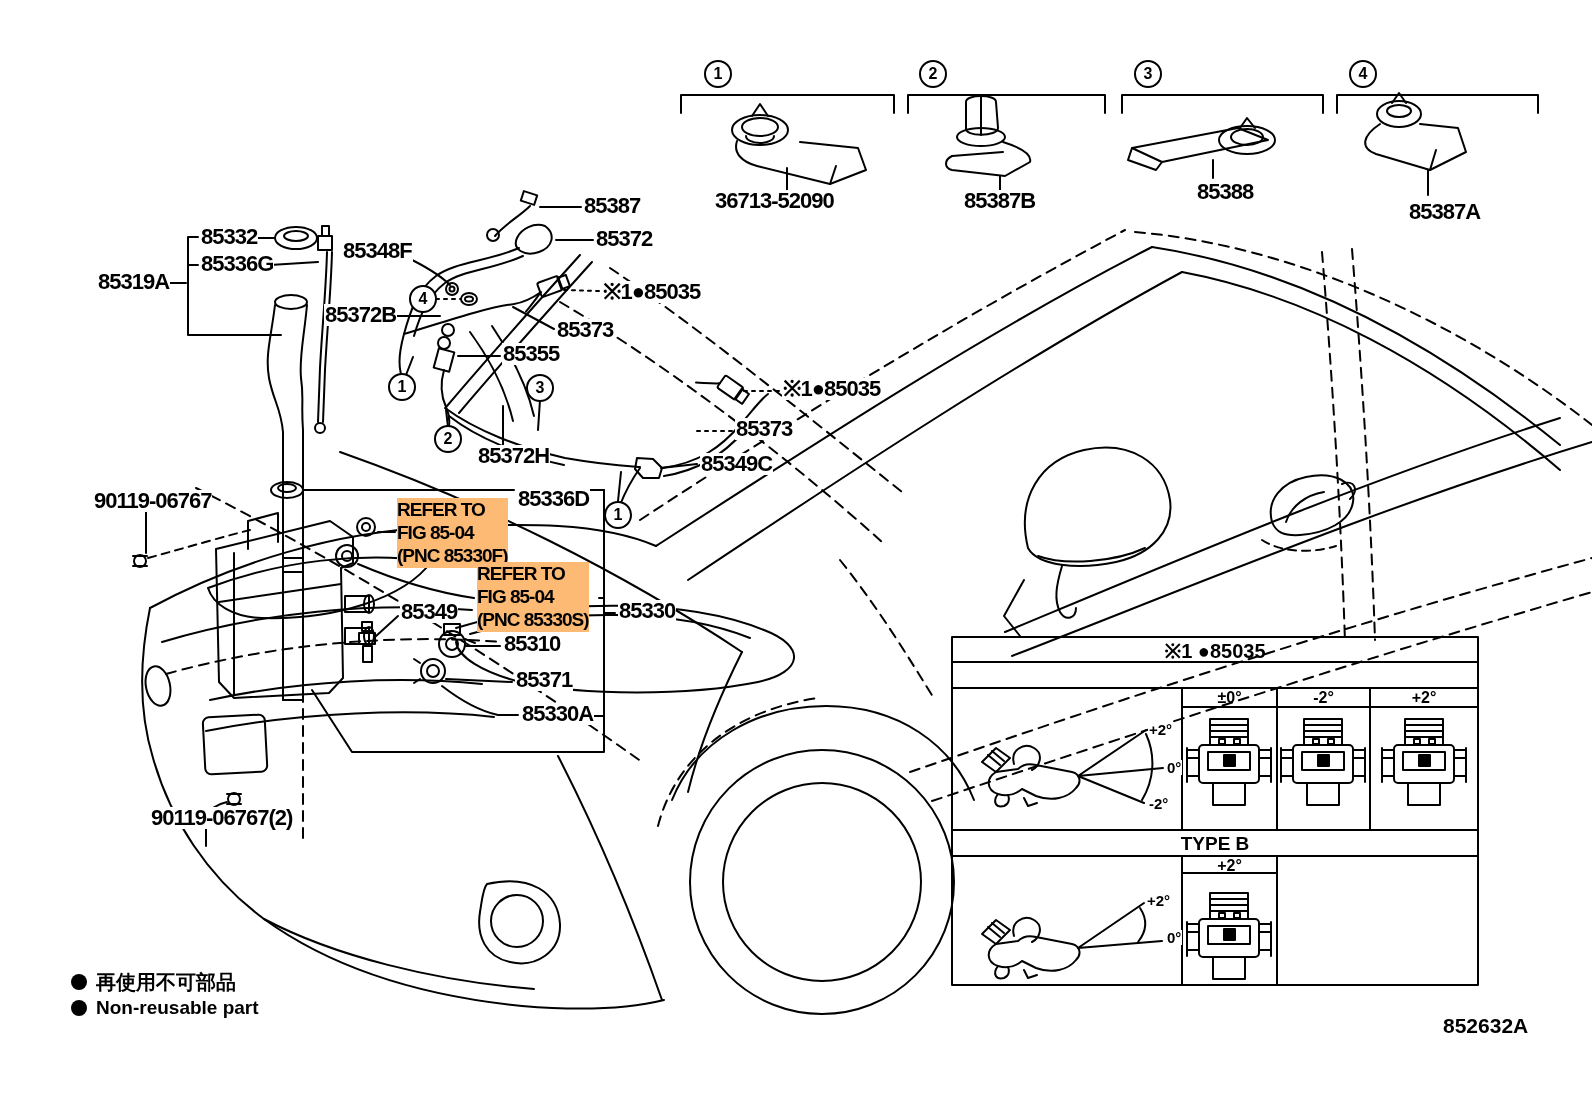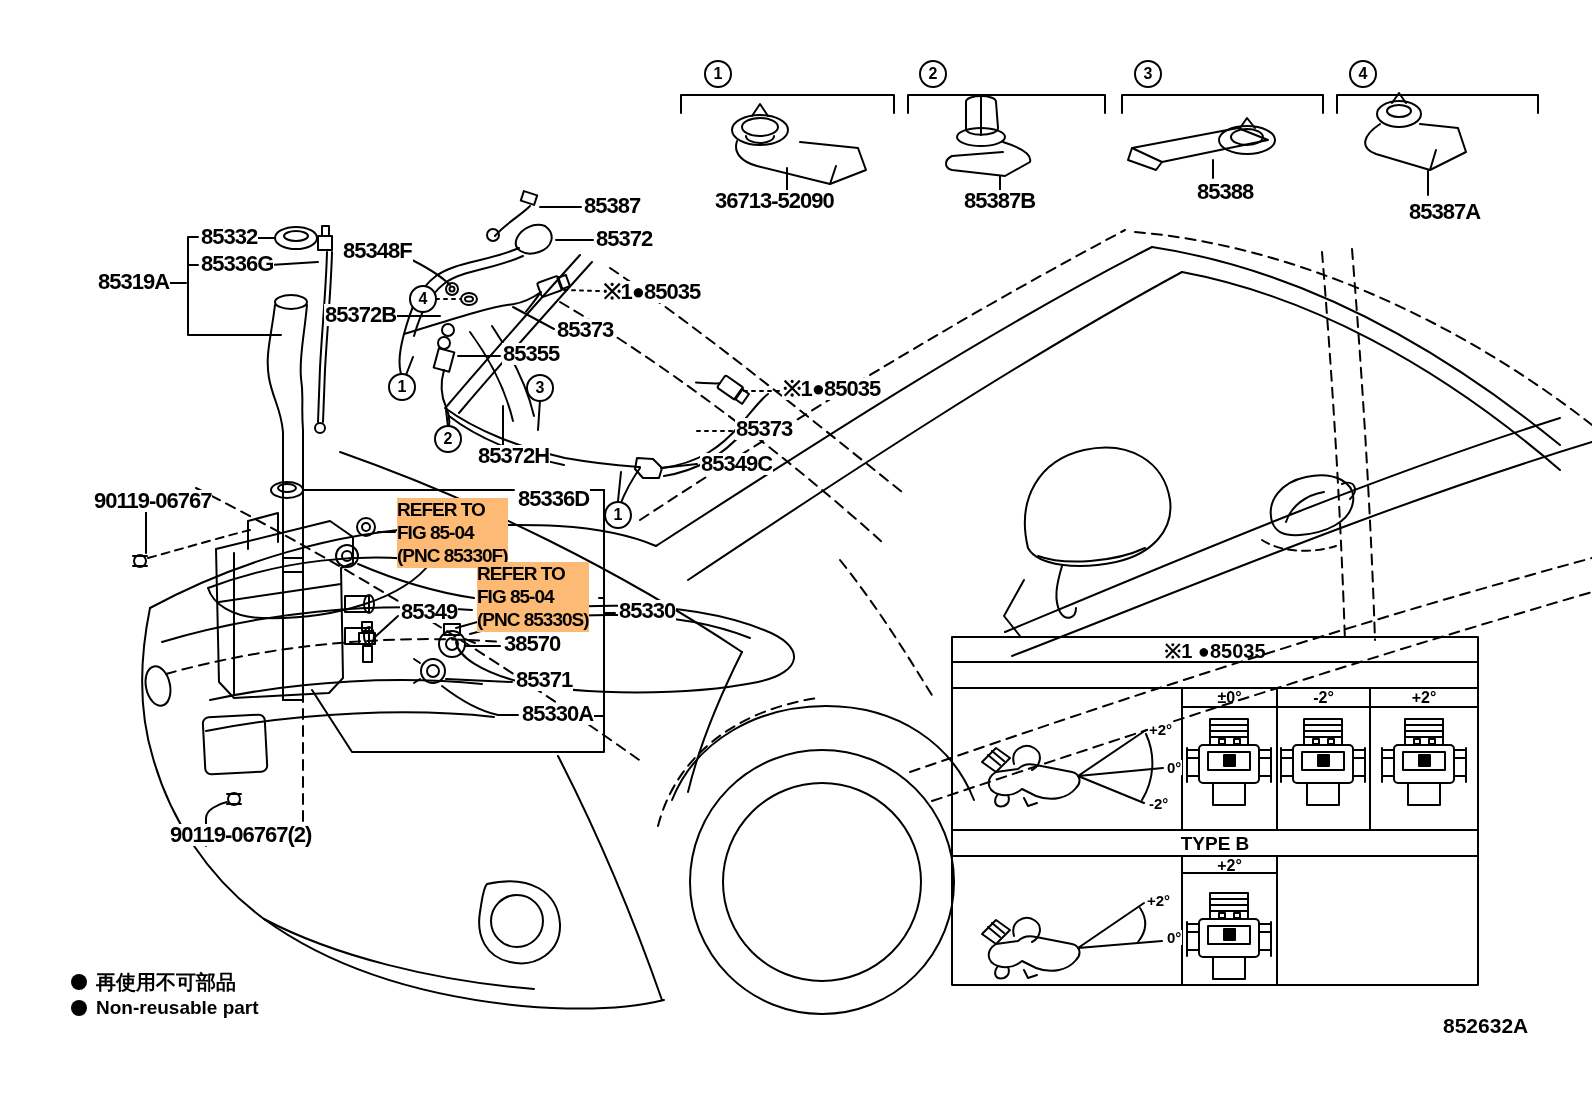--- a/index.html
+++ b/index.html
@@ -317,24 +317,24 @@
 <div class="lbl" style="left:556px;top:319px;">85373</div>
 <div class="lbl" style="left:502px;top:343px;">85355</div>
 <div class="lbl" style="left:477px;top:445px;">85372H</div>
 <div class="lbl" style="left:782px;top:378px;">※1●85035</div>
 <div class="lbl" style="left:735px;top:418px;">85373</div>
 <div class="lbl" style="left:700px;top:453px;">85349C</div>
 <div class="lbl" style="left:517px;top:488px;">85336D</div>
 <div class="lbl" style="left:93px;top:490px;">90119-06767</div>
 <div class="lbl" style="left:400px;top:601px;">85349</div>
 <div class="lbl" style="left:618px;top:600px;">85330</div>
-<div class="lbl" style="left:503px;top:633px;">38570</div>
+<div class="lbl" style="left:503px;top:633px;">85310</div>
 <div class="lbl" style="left:515px;top:669px;">85371</div>
 <div class="lbl" style="left:521px;top:703px;">85330A</div>
-<div class="lbl" style="left:150px;top:824px;margin-left:19px;">90119-06767(2)</div>
+<div class="lbl" style="left:150px;top:807px;">90119-06767(2)</div>
 
 <div class="refer" style="left:397px;top:498px;">
   <span>REFER TO</span>
   <span>FIG 85-04</span>
   <span>(PNC 85330F)</span>
 </div>
 <div class="refer" style="left:477px;top:562px;">
   <span>REFER TO</span>
   <span>FIG 85-04</span>
   <span>(PNC 85330S)</span>

